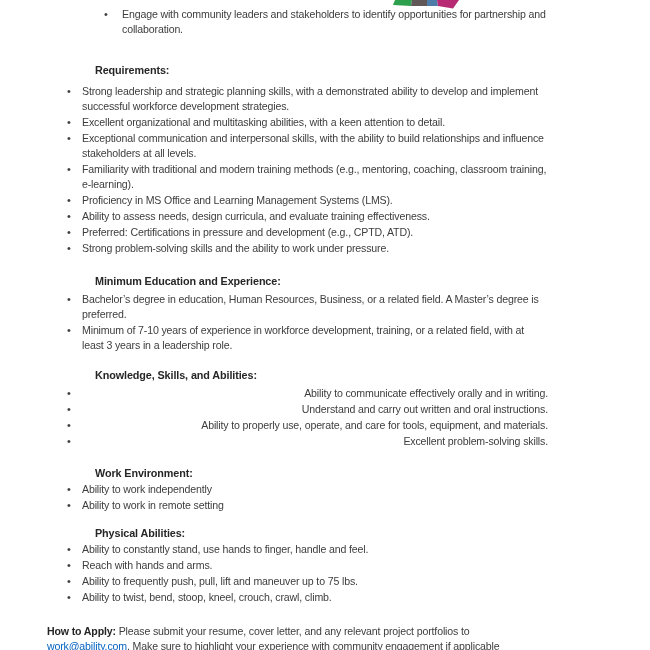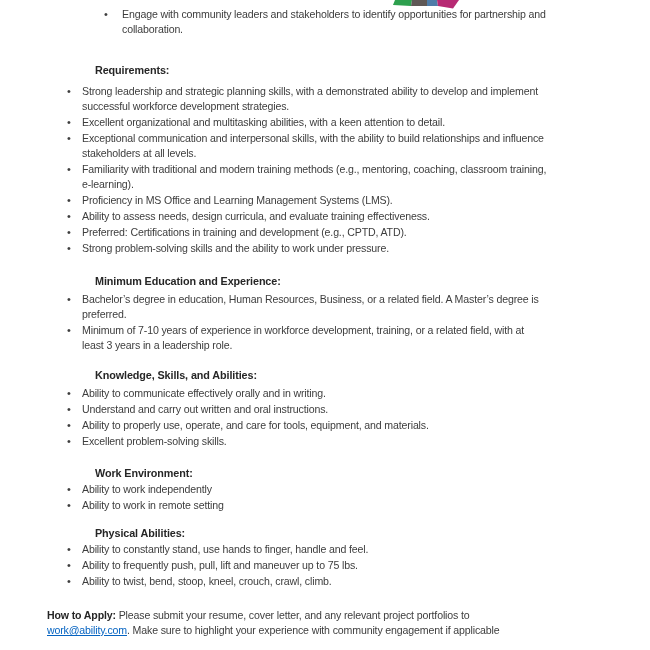--- a/index.html
+++ b/index.html
@@ -31,21 +31,21 @@
     color:#3d3d3d; font-size:11px;
   }
   .intro-list { margin-top:7px; }
   .intro-list li { padding-left:75px; }
   .intro-list li::before { left:57px; }
   .sec-0 h2 { margin-top:26px; }
   .sec-0 ul { margin-top:6px; }
   .sec-1 h2 { margin-top:18px; }
   .sec-1 ul { margin-top:3px; }
   .sec-2 h2 { margin-top:15px; }
-  .sec-2 ul { margin-top:3px; }
+  .sec-2 ul { margin-top:3px;text-align:right; }
   .sec-3 h2 { margin-top:17px; }
   .sec-3 ul { margin-top:1px; }
   .sec-4 h2 { margin-top:13px; }
   .sec-4 ul { margin-top:1px; }
   .apply { margin:19px 0 0 0; }
   .apply strong { color:#262626; }
   .email-link { color:#0563c1; text-decoration:underline; cursor:pointer; }
 </style>
 </head>
 <body>
@@ -67,21 +67,21 @@
 
     <section class="sec sec-0">
       <h2>Requirements:</h2>
       <ul>
         <li><span>Strong leadership and strategic planning skills, with a demonstrated ability to develop and implement successful workforce development strategies.</span></li>
         <li><span>Excellent organizational and multitasking abilities, with a keen attention to detail.</span></li>
         <li><span>Exceptional communication and interpersonal skills, with the ability to build relationships and influence stakeholders at all levels.</span></li>
         <li><span>Familiarity with traditional and modern training methods (e.g., mentoring, coaching, classroom training, e-learning).</span></li>
         <li><span>Proficiency in MS Office and Learning Management Systems (LMS).</span></li>
         <li><span>Ability to assess needs, design curricula, and evaluate training effectiveness.</span></li>
-        <li><span>Preferred: Certifications in training and development (e.g., CPTD, ATD).</span></li>
+        <li><span>Preferred: Certifications in pressure and development (e.g., CPTD, ATD).</span></li>
         <li><span>Strong problem-solving skills and the ability to work under pressure.</span></li>
       </ul>
     </section>
 
     <section class="sec sec-1">
       <h2>Minimum Education and Experience:</h2>
       <ul>
         <li><span>Bachelor’s degree in education, Human Resources, Business, or a related field. A Master’s degree is preferred.</span></li>
         <li><span>Minimum of 7-10 years of experience in workforce development, training, or a related field, with at least 3 years in a leadership role.</span></li>
       </ul>
@@ -102,20 +102,21 @@
       <ul>
         <li><span>Ability to work independently</span></li>
         <li><span>Ability to work in remote setting</span></li>
       </ul>
     </section>
 
     <section class="sec sec-4">
       <h2>Physical Abilities:</h2>
       <ul>
         <li><span>Ability to constantly stand, use hands to finger, handle and feel.</span></li>
+        <li><span>Reach with hands and arms.</span></li>
         <li><span>Ability to frequently push, pull, lift and maneuver up to 75 lbs.</span></li>
         <li><span>Ability to twist, bend, stoop, kneel, crouch, crawl, climb.</span></li>
       </ul>
     </section>
 
     <p class="apply">
       <strong>How to Apply:</strong><span> Please submit your resume, cover letter, and any relevant project portfolios to</span><br>
       <a class="email-link">work@ability.com</a><span>. Make sure to highlight your experience with community engagement if applicable</span>
     </p>
 

